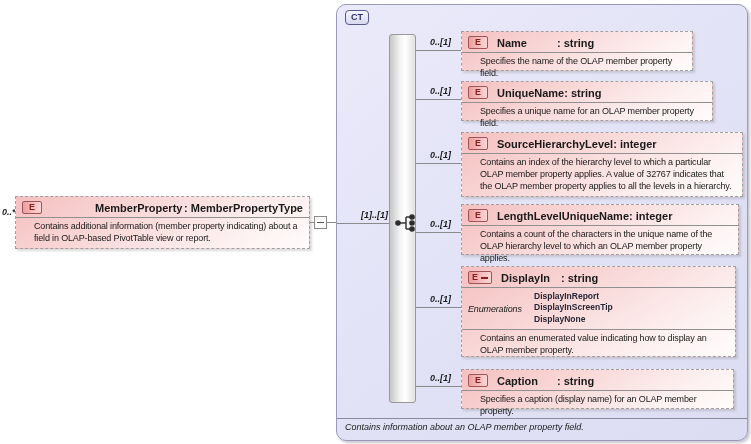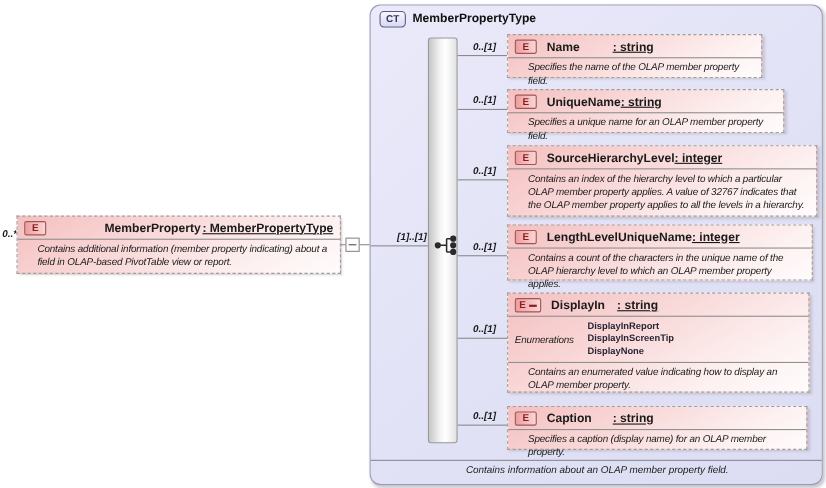--- a/index.html
+++ b/index.html
@@ -15,43 +15,43 @@
   
   .ct-box { position:absolute; left:336px; top:4px; width:412px; height:437px;
     background:linear-gradient(140deg,#eaeafa 0%,#e1e1f6 60%,#dcdcf2 100%);
     border:1px solid #9a9ab8; border-radius:10px;
     box-shadow:2px 2px 3px rgba(90,90,110,0.35); }
   .ct-badge { position:absolute; left:8px; top:5px; width:24px; height:15px;
     border:1px solid #5a5a8a; border-radius:4px; background:linear-gradient(#f6f6fd,#d9d9f0);
     color:#333366; font-size:9px; font-weight:bold; text-align:center; line-height:13px; }
   .ct-title { position:absolute; left:38px; top:6px; font-size:11px; font-weight:bold; color:#111; }
   .ct-footer-sep { position:absolute; left:0; top:413px; width:100%; height:1px; background:#8a8a98; }
-  .ct-footer { position:absolute; left:8px; top:417px; width:396px; font-size:9px; font-style:italic; color:#1a1a1a;text-align:center; }
+  .ct-footer { position:absolute; left:8px; top:417px; width:396px; font-size:9px; font-style:italic; color:#1a1a1a; }
 
   
   .seq-bar { position:absolute; left:52px; top:29px; width:27px; height:369px;
     border:1px solid #999; border-radius:3px;
     background:linear-gradient(90deg,#c6c6c6 0%,#f3f3f3 40%,#ffffff 60%,#e2e2e2 100%); }
   .seq-icon { position:absolute; left:57px; top:208px; width:24px; height:20px; }
 
   
   .card { position:absolute; border:1px dashed #a0a0a0;
     background:linear-gradient(150deg,#f5c0c0 0%,#f9d9d9 40%,#fdf0f0 75%,#fffcfc 100%);
     box-shadow:2px 2px 2px rgba(110,110,110,0.25); }
   .card-title { display:flex; align-items:center; padding:4px 6px 3px 6px;
     border-bottom:1px solid #909090; }
   .e-badge { display:inline-flex; align-items:center; justify-content:center;
     min-width:20px; height:13px; padding:0 3px; margin-right:9px;
     border:1px solid #a05555; border-radius:2px;
     background:linear-gradient(90deg,#ee9e9e,#f9d6d6);
     color:#8a1f1f; font-size:9px; font-weight:bold; line-height:11px; }
   .enum-dash { display:inline-block; width:7px; height:2px; background:#8a1f1f; margin-left:3px; }
   .el-name { font-size:11px; font-weight:bold; color:#1a1a1a; min-width:60px; white-space:nowrap; }
-  .el-type { font-size:11px; font-weight:bold; color:#1a1a1a; white-space:nowrap;text-decoration:underline; }
-  .card-ann { padding:3px 6px 3px 18px; font-size:9px; font-style:italic; color:#1a1a1a;
+  .el-type { font-size:11px; font-weight:bold; color:#1a1a1a; white-space:nowrap; }
+  .card-ann { padding:3px 6px 3px 18px; font-size:9px; color:#1a1a1a;
     line-height:1.32; letter-spacing:-0.15px; }
   .enum-row { display:flex; padding:3px 6px 4px 6px; border-bottom:1px solid #909090; }
   .enum-label { width:66px; font-size:9px; font-style:italic; color:#1a1a1a; letter-spacing:-0.15px;margin-top:13px; }
   .enum-vals { font-size:8.5px; font-weight:bold; color:#262636; line-height:1.35; }
 
   
   .root-card { position:absolute; left:15px; top:196px; width:295px; height:53px; }
   .root-mult { position:absolute; left:2px; top:207px; width:26px; font-size:9px; font-style:italic;
     font-weight:bold; color:#1a1a1a; }
 
@@ -76,21 +76,20 @@
     <div class="card-ann">Contains additional information (member property indicating) about a field in OLAP-based PivotTable view or report.</div>
   </div>
 
   <div class="hline" style="left:310px; top:222px; width:26px;"></div>
   <div class="collapse-box">
       <span></span>
     </div>
 
   <div class="ct-box">
     <div class="ct-badge">CT</div>
-    <div class="ct-title">MemberPropertyType</div>
 
     <div class="hline" style="left:0; top:218px; width:52px;"></div>
     <div class="card-label" style="left:5px; top:205px; width:46px;">[1]..[1]</div>
 
     <div class="seq-bar"></div>
     <svg class="seq-icon" viewBox="0 0 24 20">
       <g stroke="#2a2a2a" stroke-width="1.4" fill="#2a2a2a">
         <circle cx="4" cy="10" r="2.1"></circle>
         <line x1="6" y1="10" x2="12" y2="10"></line>
         <line x1="12" y1="4" x2="12" y2="16"></line>

